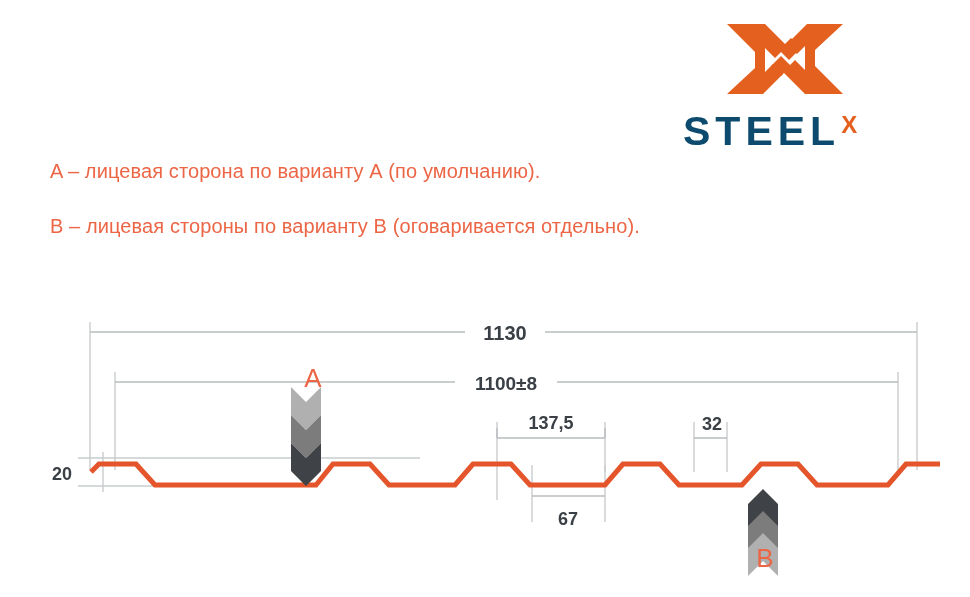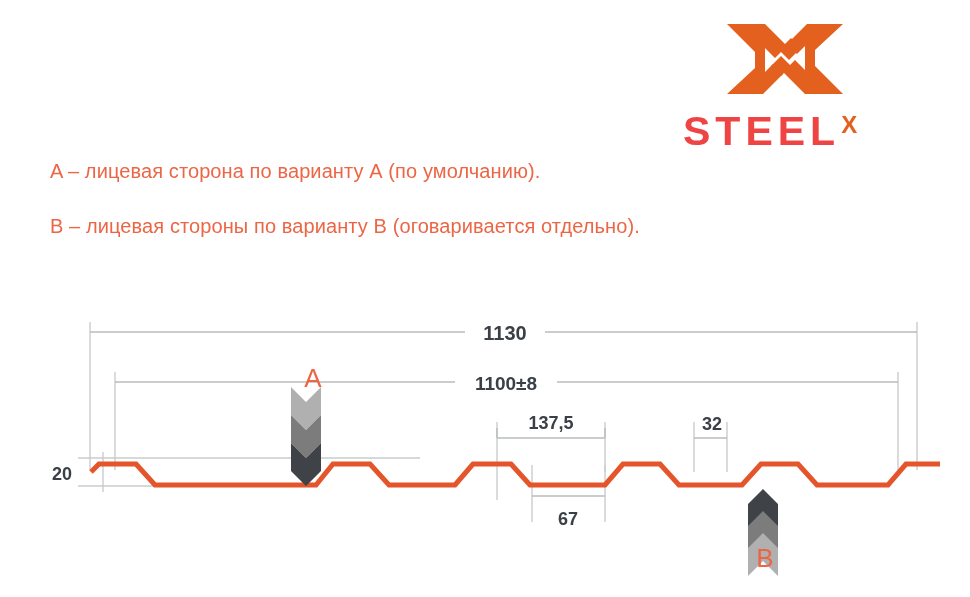--- a/index.html
+++ b/index.html
@@ -40,21 +40,21 @@
     top: 94px;
     width: 222px;
     height: 42px;
     line-height: 42px;
     white-space: nowrap;
   }
   .wordmark-main {
     font-size: 41px;
     font-weight: bold;
     letter-spacing: 5px;
-    color: #ef4444;
+    color: #0c4a6e;
     vertical-align: baseline;
   }
   .wordmark-sup {
     font-size: 24px;
     font-weight: bold;
     color: #e4601f;
     vertical-align: baseline;
     position: relative;
     top: -12px;
     left: 1px;

